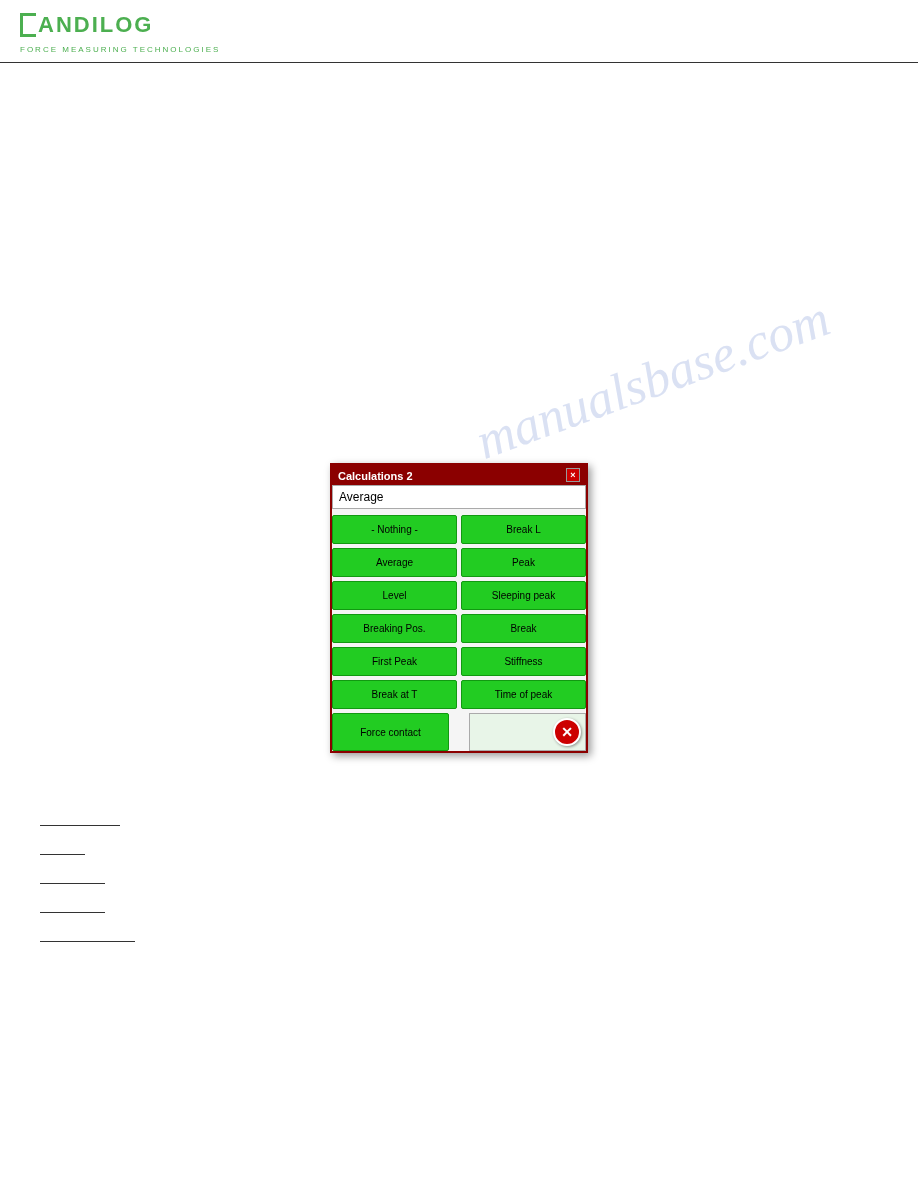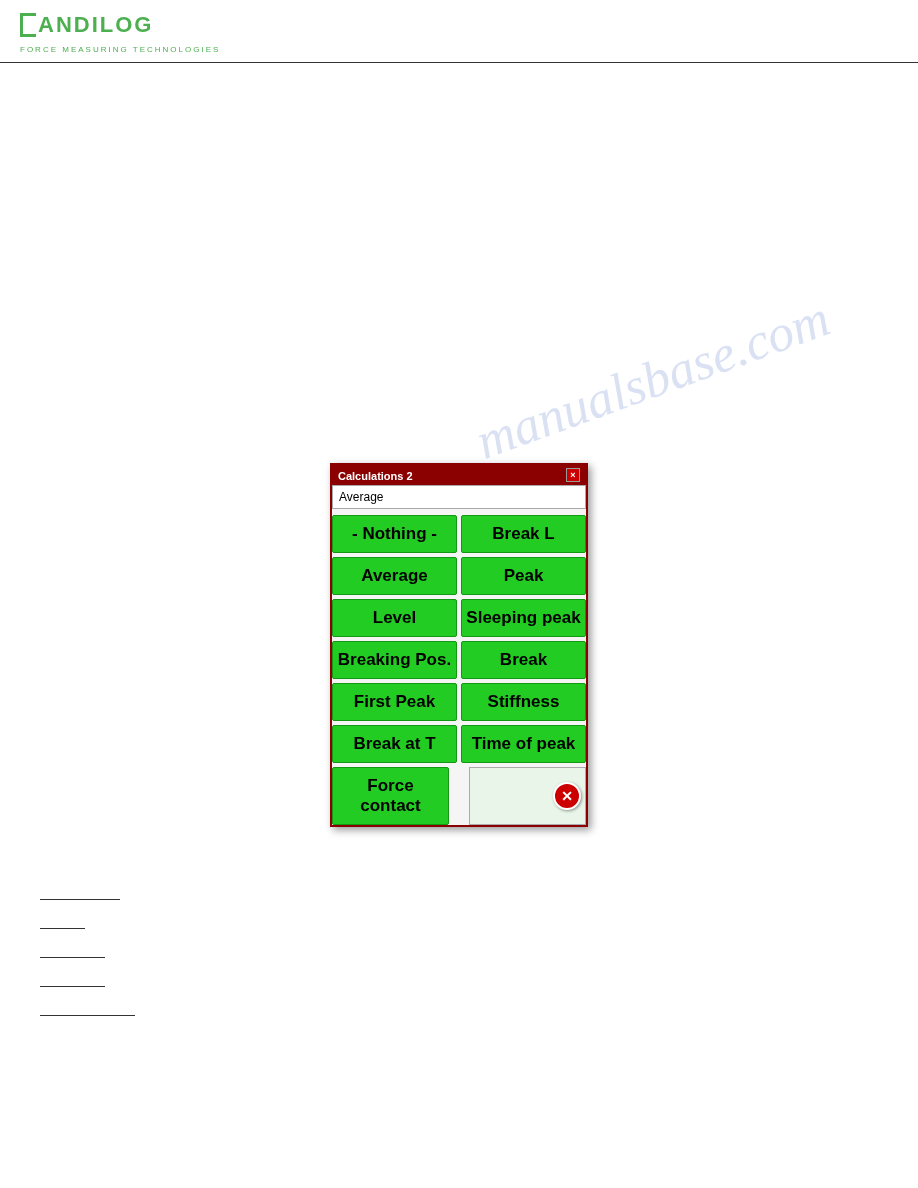--- a/index.html
+++ b/index.html
@@ -118,22 +118,22 @@
       display: grid;
       grid-template-columns: 1fr 1fr;
       gap: 4px;
     }
 
     .calc-btn {
       background: #22cc22;
       color: #000;
       border: 1px solid #119911;
       padding: 8px 4px;
-      font-size: 17px;
-      font-weight: bold;
+      font-size: 10px;
+      font-weight: normal;
       cursor: pointer;
       text-align: center;
       border-radius: 2px;
     }
 
     .dialog-last-row {
       display: grid;
       grid-template-columns: 1fr 1fr;
       gap: 20px;
       margin-top: 4px;

